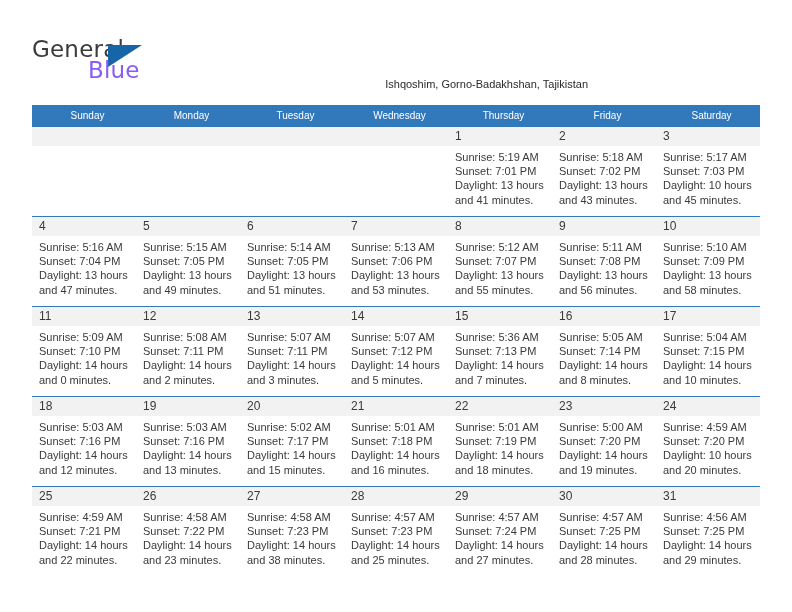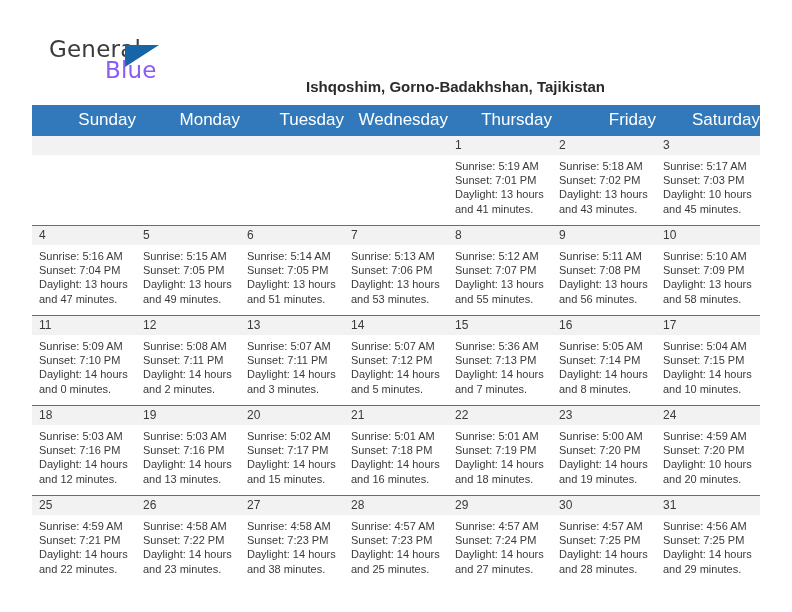--- a/index.html
+++ b/index.html
@@ -17,21 +17,21 @@
   .page {
     position: relative;
     width: 792px;
     height: 612px;
     box-sizing: border-box;
   }
 
   
   .header {
     position: absolute;
-    left: 17px;
+    left: 0;
     top: 0;
     width: 628px;
     height: 100px;
   }
   .logo {
     position: absolute;
     left: 32px;
     top: 36px;
     width: 180px;
     height: 50px;
@@ -75,43 +75,42 @@
     font-family: "Liberation Sans", sans-serif;
     font-weight: 400;
     letter-spacing: 0.2px;
     text-align: right;
     white-space: nowrap;
   }
   .subtitle {
     position: absolute;
     right: 40px;
     top: 78px;
-    font-size: 15px;
+    font-size: 11px;
     color: #2a2a2a;
     font-family: "Liberation Sans", sans-serif;
     text-align: right;
     white-space: nowrap;
-    font-weight: bold;
   }
 
   
   .calendar {
     position: absolute;
     left: 32px;
     top: 105px;
     width: 728px;
     border-collapse: collapse;
     table-layout: fixed;
   }
   .calendar th {
     background: #3279bb;
     color: #ffffff;
-    font-size: 17px;
+    font-size: 10px;
     font-weight: normal;
-    text-align: right;
+    text-align: center;
     padding: 5px 0 5px 7px;
     height: 10px;
     font-family: "Liberation Sans", sans-serif;
     border: none;
   }
   .calendar td {
     vertical-align: top;
     padding: 0;
     border-top: 1px solid #3279bb;
     height: 89px;

